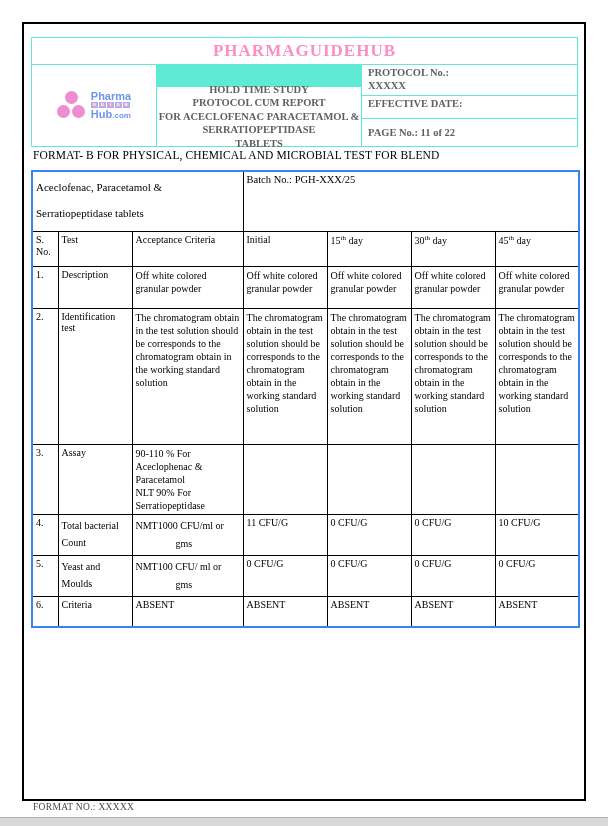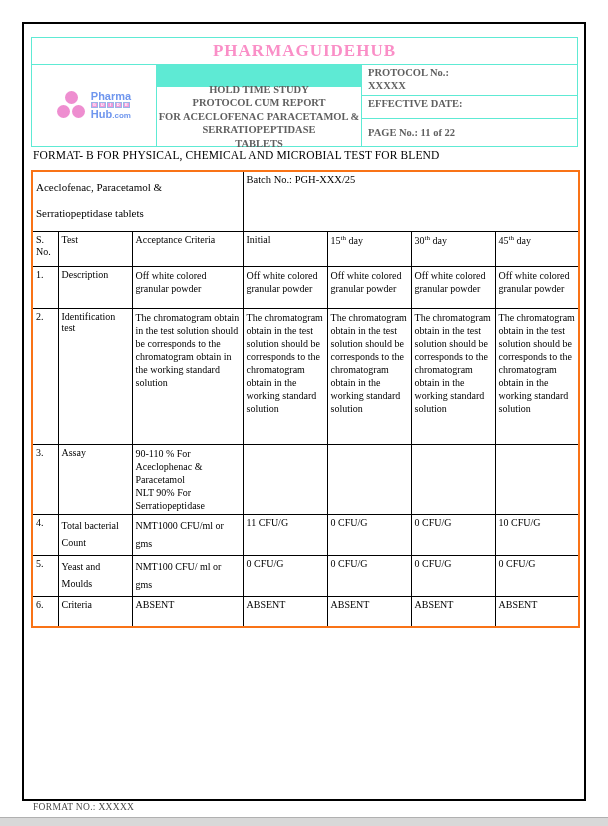--- a/index.html
+++ b/index.html
@@ -42,21 +42,21 @@
   .logo-com { font-size:8px; font-weight:bold; }
 
   
   #section-title { left:33px; top:149px; font-weight:normal; font-size:11.5px; letter-spacing:0.1px; }
 
   
   #main-table { left:31px; top:170px; border-collapse:collapse; table-layout:fixed; width:547px;
                 font-size:10px; }
   #main-table td, #main-table th { border:1px solid #000; padding:2px 3px; vertical-align:top;
                                    text-align:left; font-weight:normal; word-wrap:break-word; }
-  #main-table { border:2px solid #f97316; }
+  #main-table { border:2px solid #3b82f6; }
 
   tr.rowA { height:60px; }
   tr.rowB { height:35px; }
   tr.r1 { height:42px; }
   tr.r2 { height:136px; }
   tr.r3 { height:63px; }
   tr.r4 { height:37px; }
   tr.r5 { height:38px; }
   tr.r6 { height:31px; }
 
@@ -70,21 +70,21 @@
   th.h-day sup { font-size:7px; }
 
   td.sno { padding-left:4px; }
   td.vmid { vertical-align:middle; }
   td.cen  { text-align:center; vertical-align:middle; }
   .lh13 { line-height:13px; }
   .prewrap { white-space:pre-line; }
   .wide-lines { line-height:17px; }
   .crit-wide  { line-height:18px; }
   .misspell { text-decoration-style:wavy; text-decoration-color:#e00000;
-              text-decoration-thickness:1px; text-underline-offset:1px; }
+              text-decoration-thickness:1px; text-underline-offset:1px;margin-left:40px; }
 
   
   #footer-format { left:33px; top:802px; font-size:9.5px; color:#4a4a4a; letter-spacing:0.3px; }
   #bottom-bar { left:0; top:817px; width:608px; height:9px; background:#d8d8d8; border-top:1px solid #b0b0b0; }
 </style>
 </head>
 <body>
 
 <div class="abs" id="outer-frame"></div>
 

